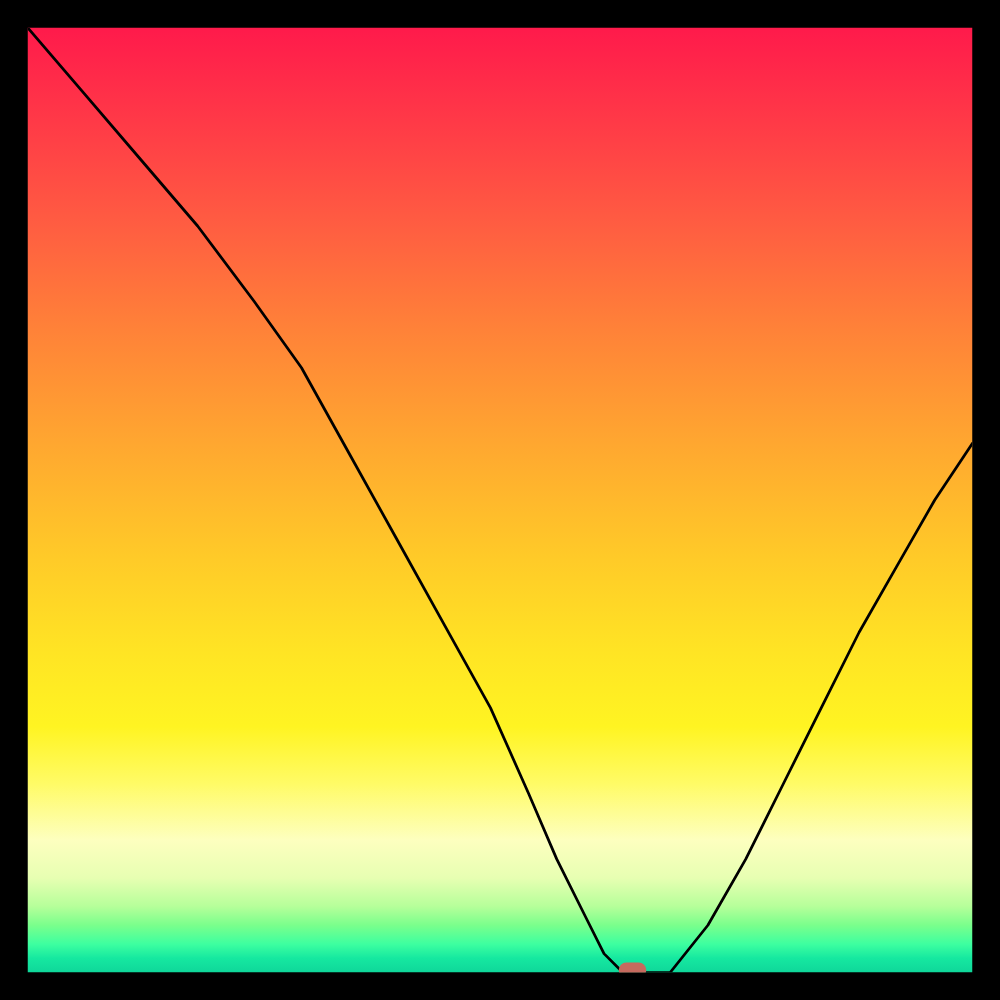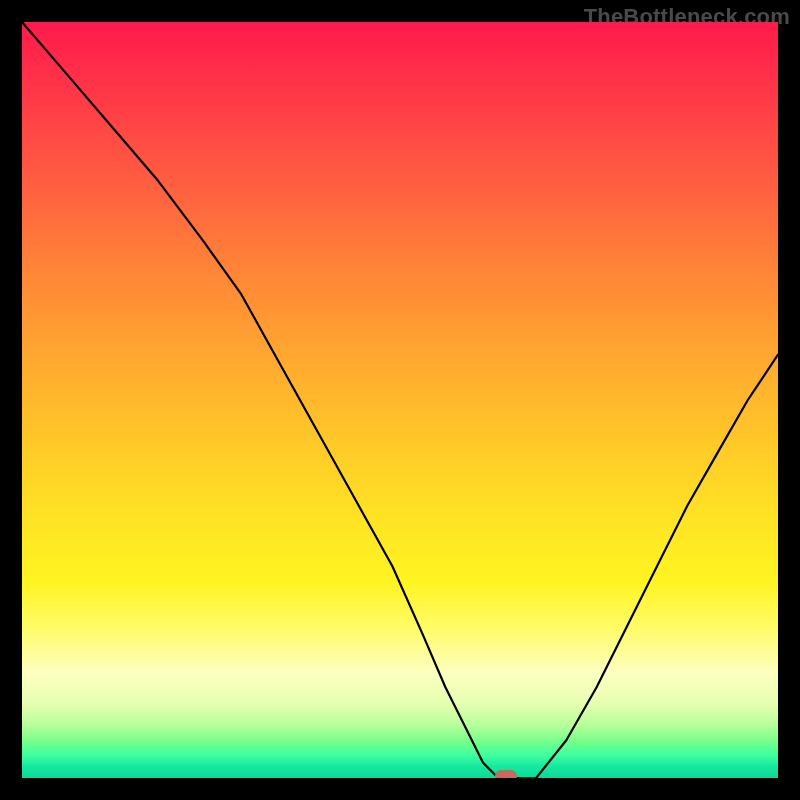--- a/index.html
+++ b/index.html
@@ -68,21 +68,20 @@
     height: 12px;
     background: #c66a5e;
     border-radius: 6px;
   }
 </style>
 </head>
 <body>
 
 <div class="frame">
 
-  <div class="watermark">TheBottleneck.com</div>
 
   <div class="plot-area">
     <div class="gradient"></div>
 
     <svg class="curve" viewBox="0 0 756 756" preserveAspectRatio="none">
       <path id="curve-path" fill="none" stroke="#000" stroke-width="2.2" stroke-linecap="round" stroke-linejoin="round" d="M0.0 0.0 L45.4 52.9 L90.7 105.8 L136.1 158.8 L181.4 219.2 L219.2 272.2 L257.0 340.2 L294.8 408.2 L332.6 476.3 L370.4 544.3 L400.7 612.4 L423.4 665.3 L446.0 710.6 L461.2 740.9 L476.3 756.0 L491.4 756.0 L514.1 756.0 L544.3 718.2 L574.6 665.3 L604.8 604.8 L635.0 544.3 L665.3 483.8 L695.5 430.9 L725.8 378.0 L756.0 332.6"></path>
     </svg>
 
     <div id="marker" class="marker" style="left: 472.84px; top: 748px;"></div>
   </div>

